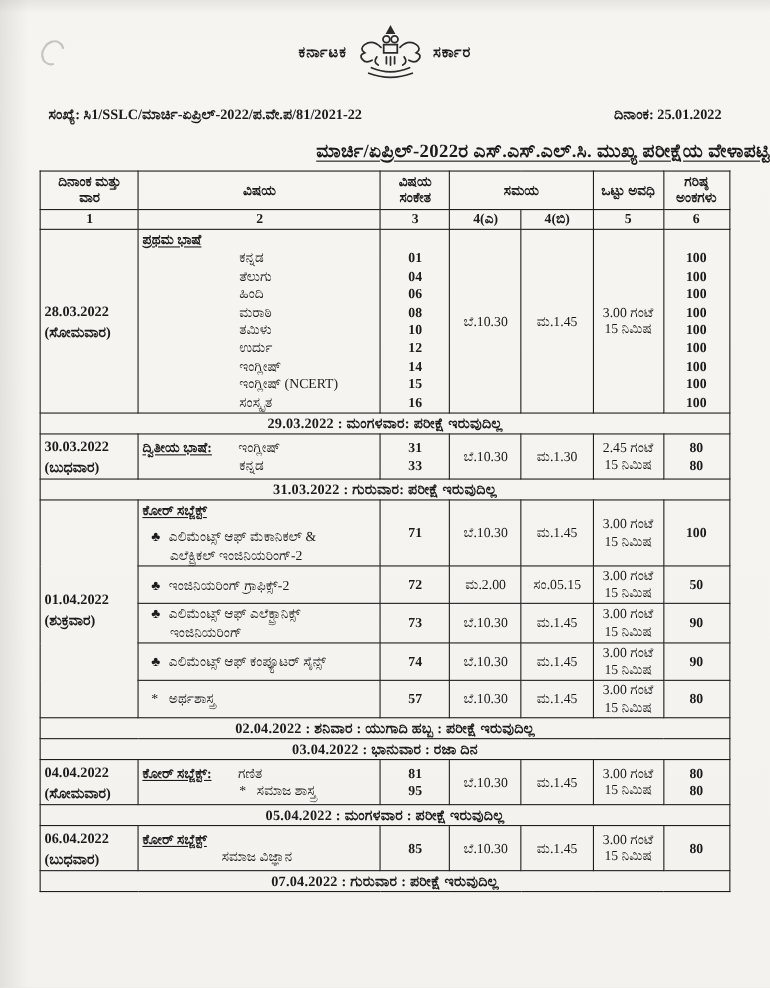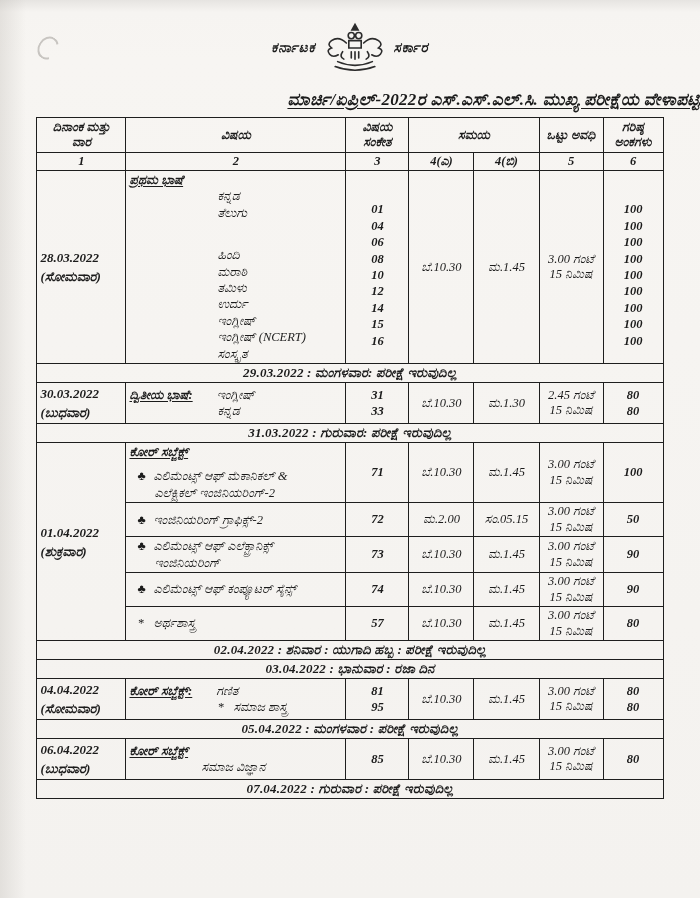--- a/index.html
+++ b/index.html
@@ -5,21 +5,20 @@
   html,body{margin:0;padding:0;}
   body{
     width:700px;height:898px;overflow:hidden;
     background:#e9e7e3;
     font-family:"Liberation Serif","DejaVu Serif",serif;
     color:#1b1b1b;
   }
   .page{
     position:relative;width:700px;height:898px;
     background:linear-gradient(180deg,#e6e4e1 0,#f6f4f1 12px,#f7f5f2 60px,#f4f2ef 100%);
-    font-style:italic;
   }
   .page::before{ 
     content:"";position:absolute;left:0;top:0;width:26px;height:100%;
     background:linear-gradient(90deg,rgba(180,176,170,.28),rgba(180,176,170,0));
     pointer-events:none;
   }
   .punch-mark{
     position:absolute;left:38px;top:36px;width:16px;height:20px;
     border:2.5px solid #bdbab6;border-radius:50%;
     border-right-color:transparent;transform:rotate(32deg);
@@ -104,20 +103,24 @@
           <path d="M22 64 q28 12 56 0"></path>
           <path d="M18 72 q32 12 64 0"></path>
           <path d="M44 48 v10 M50 48 v12 M56 48 v10"></path>
         </g>
       </svg>
     </span>
     <span class="emblem-text">ಸರ್ಕಾರ</span>
   </div>
 
 
+  <div class="ref-row">
+    <span class="ref-no">ಸಂಖ್ಯೆ: ಸಿ1/SSLC/ಮಾರ್ಚಿ-ಏಪ್ರಿಲ್-2022/ಪ.ವೇ.ಪ/81/2021-22</span>
+    <span class="ref-date">ದಿನಾಂಕ: 25.01.2022</span>
+  </div>
 
   <div class="doc-title">ಮಾರ್ಚಿ/ಏಪ್ರಿಲ್-2022ರ ಎಸ್.ಎಸ್.ಎಲ್.ಸಿ. ಮುಖ್ಯ ಪರೀಕ್ಷೆಯ ವೇಳಾಪಟ್ಟಿ</div>
 
   <table class="tt" id="tt">
     <colgroup>
       <col style="width:89px">
         <col style="width:220px">
         <col style="width:63px">
       <col style="width:65px">
         <col style="width:65px">
@@ -149,21 +152,21 @@
     <tbody>
         <tr>
           <td class="c-date">
             <div>28.03.2022</div>
             <div>(ಸೋಮವಾರ)</div>
           </td>
           <td class="c-sub">
             <div class="sub-line"><span class="heading">ಪ್ರಥಮ ಭಾಷೆ</span></div>
             <div class="sub-line"><span class="ind" style="display: inline-block;"><span>ಕನ್ನಡ</span></span></div>
             <div class="sub-line"><span class="ind" style="display: inline-block;"><span>ತೆಲುಗು</span></span></div>
-            <div class="sub-line"><span class="ind" style="display: inline-block; margin-top: 26px;"><span>ಹಿಂದಿ</span></span></div>
+            <div class="sub-line"><span class="ind" style="display: inline-block;"><span>ಹಿಂದಿ</span></span></div>
             <div class="sub-line"><span class="ind" style="display: inline-block;"><span>ಮರಾಠಿ</span></span></div>
             <div class="sub-line"><span class="ind" style="display: inline-block;"><span>ತಮಿಳು</span></span></div>
             <div class="sub-line"><span class="ind" style="display: inline-block;"><span>ಉರ್ದು</span></span></div>
             <div class="sub-line"><span class="ind" style="display: inline-block;"><span>ಇಂಗ್ಲೀಷ್</span></span></div>
             <div class="sub-line"><span class="ind" style="display: inline-block;"><span>ಇಂಗ್ಲೀಷ್ (NCERT)</span></span></div>
             <div class="sub-line"><span class="ind" style="display: inline-block;"><span>ಸಂಸ್ಕೃತ</span></span></div>
           </td>
           <td class="c-code line-cell">
             <div class="sub-line sp"></div>
             <div class="sub-line">01</div>

